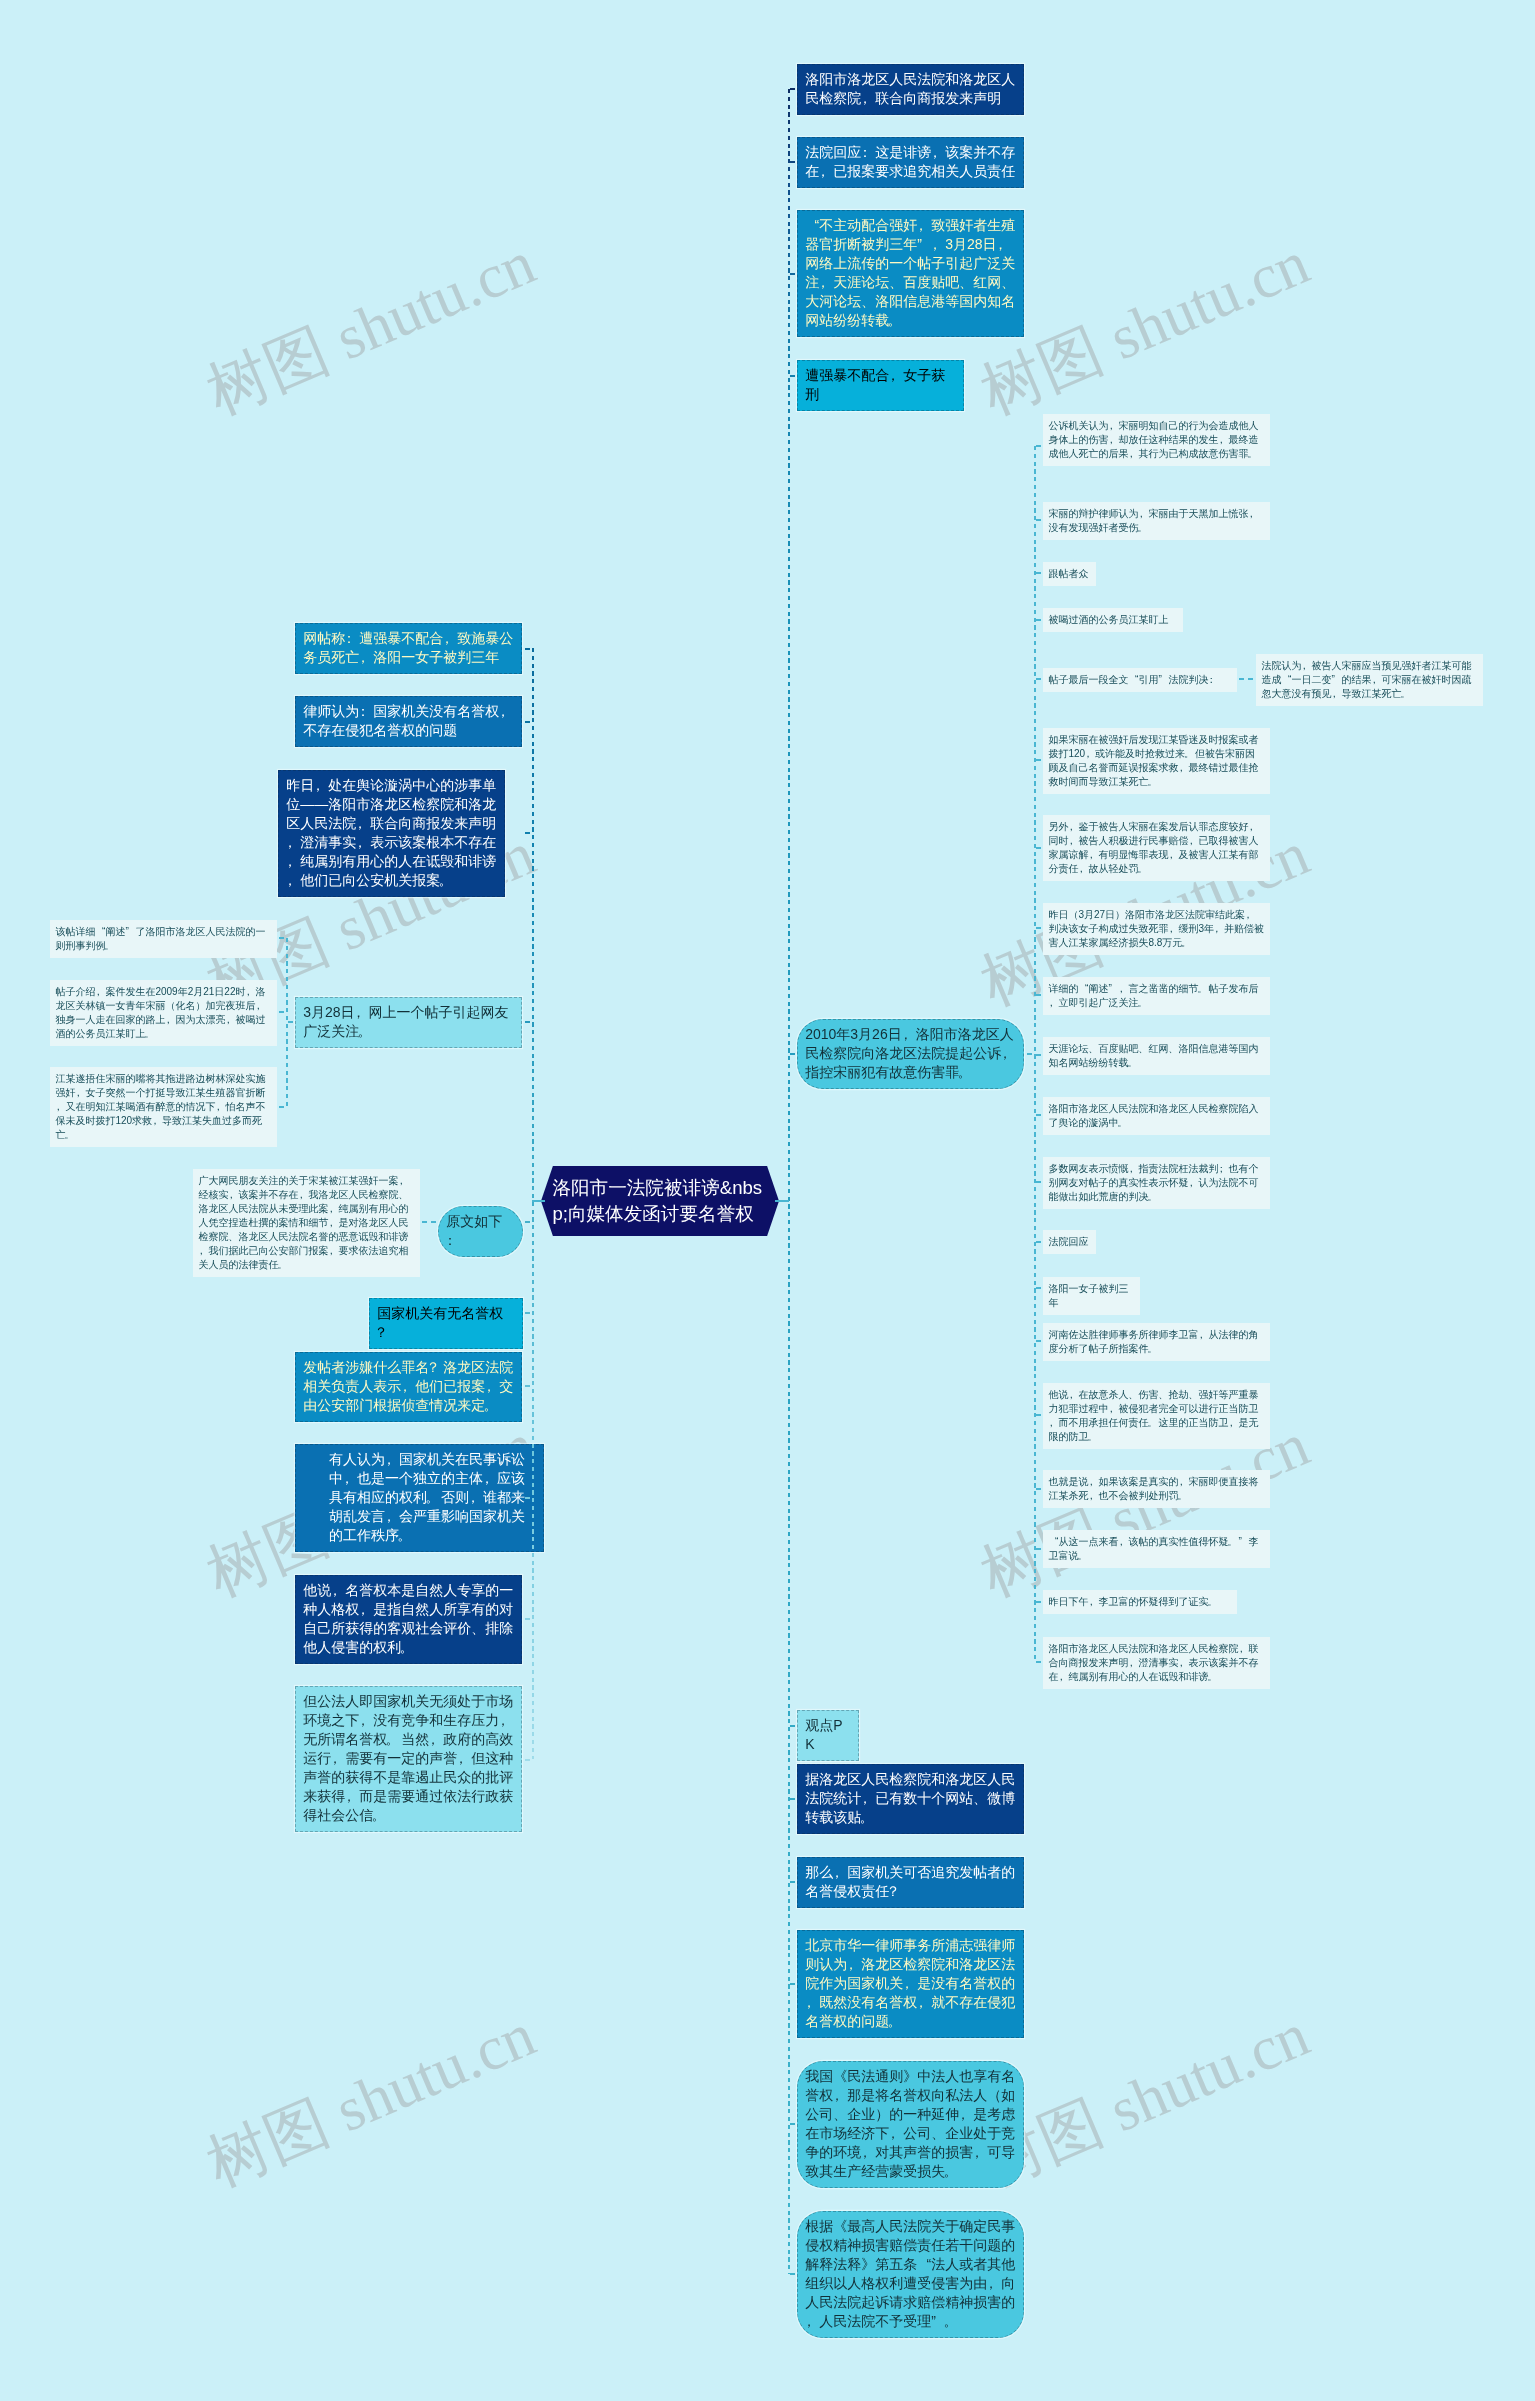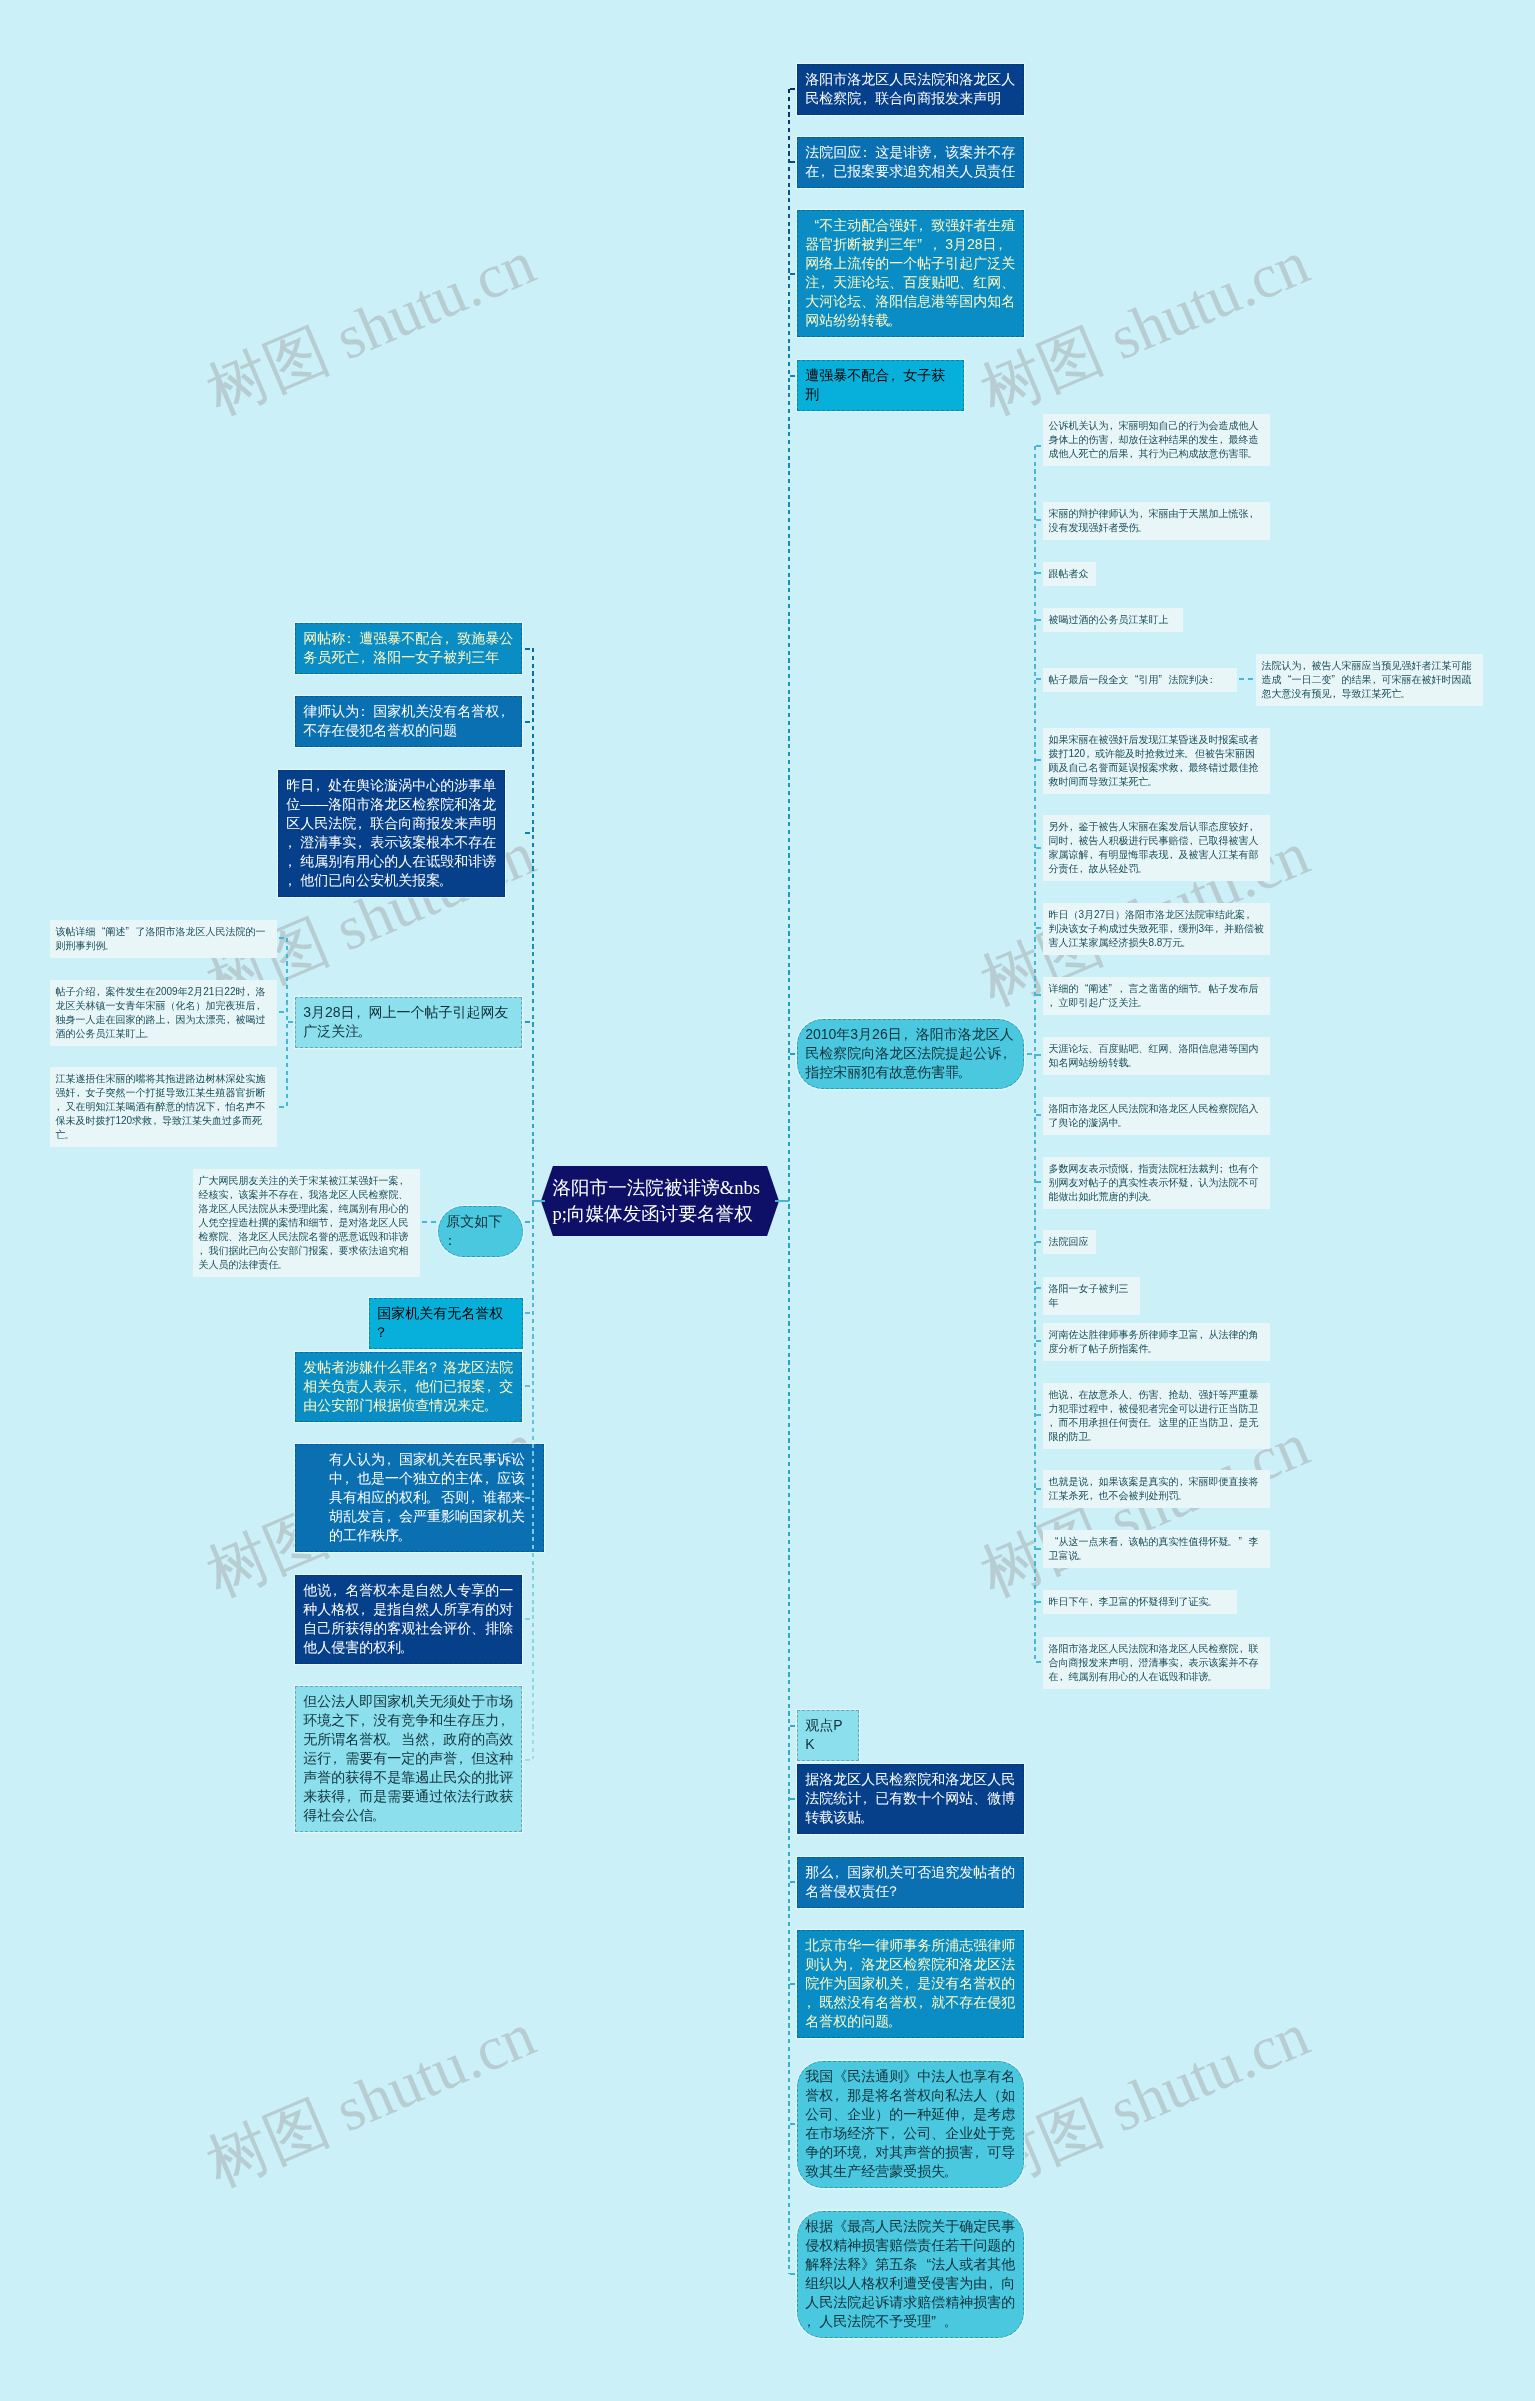--- a/index.html
+++ b/index.html
@@ -46,21 +46,21 @@
 
 <div id="stage">
     <div class="wm" style="left:227px;top:350px">树图 shutu.cn</div>
     <div class="wm" style="left:1001px;top:350px">树图 shutu.cn</div>
     <div class="wm" style="left:227px;top:941px">树图 shutu.cn</div>
     <div class="wm" style="left:1001px;top:941px">树图 shutu.cn</div>
     <div class="wm" style="left:227px;top:1532px">树图 shutu.cn</div>
     <div class="wm" style="left:1001px;top:1532px">树图 shutu.cn</div>
     <div class="wm" style="left:227px;top:2122px">树图 shutu.cn</div>
     <div class="wm" style="left:1001px;top:2122px">树图 shutu.cn</div>
-    <div class="rootnode" style="left: 541px; top: 1166px; width: 238px; height: 70px; font-family: Liberation Serif, serif;">洛阳市一法院被诽谤&amp;nbsp;向媒体发函讨要名誉权</div>
+    <div class="rootnode" style="left: 541px; top: 1166px; width: 238px; height: 70px;">洛阳市一法院被诽谤&amp;nbsp;向媒体发函讨要名誉权</div>
     <div class="node lvl1 c-navy" style="left: 797px; top: 64px; width: 227px;">洛阳市洛龙区人民法院和洛龙区人民检察院<span class="pw">，</span>联合向商报发来声明</div>
     <div class="node lvl1 c-blue" style="left: 797px; top: 137px; width: 227px;">法院回应<span class="pw">：</span>这是诽谤<span class="pw">，</span>该案并不存在<span class="pw">，</span>已报案要求追究相关人员责任</div>
     <div class="node lvl1 c-blue2" style="left: 797px; top: 210px; width: 227px;"><span class="fwq o">“</span>不主动配合强奸<span class="pw">，</span>致强奸者生殖器官折断被判三年<span class="fwq c">”</span><span class="pw">，</span>3月28日<span class="pw">，</span>网络上流传的一个帖子引起广泛关注<span class="pw">，</span>天涯论坛<span class="pw t">、</span>百度贴吧<span class="pw t">、</span>红网<span class="pw t">、</span>大河论坛<span class="pw t">、</span>洛阳信息港等国内知名网站纷纷转载<span class="pw d">。</span></div>
     <div class="node lvl1 c-cyan" style="left: 797px; top: 360px; width: 167px;">遭强暴不配合<span class="pw">，</span>女子获刑</div>
     <div class="node lvl1 c-cyan2" style="left: 797px; top: 1019px; width: 227px;">2010年3月26日<span class="pw">，</span>洛阳市洛龙区人民检察院向洛龙区法院提起公诉<span class="pw">，</span>指控宋丽犯有故意伤害罪<span class="pw d">。</span></div>
     <div class="node lvl2 c-pale" style="left: 1043px; top: 414px; width: 227px;">公诉机关认为<span class="pw">，</span>宋丽明知自己的行为会造成他人身体上的伤害<span class="pw">，</span>却放任这种结果的发生<span class="pw">，</span>最终造成他人死亡的后果<span class="pw">，</span>其行为已构成故意伤害罪<span class="pw d">。</span></div>
     <div class="node lvl2 c-pale" style="left: 1043px; top: 502px; width: 227px;">宋丽的辩护律师认为<span class="pw">，</span>宋丽由于天黑加上慌张<span class="pw">，</span>没有发现强奸者受伤<span class="pw d">。</span></div>
     <div class="node lvl2 c-pale" style="left: 1043px; top: 562px; width: 53px;">跟帖者众</div>
     <div class="node lvl2 c-pale" style="left: 1043px; top: 608px; width: 140px;">被喝过酒的公务员江某盯上</div>
     <div class="node lvl2 c-pale" style="left: 1043px; top: 668px; width: 194px;">帖子最后一段全文<span class="fwq o">“</span>引用<span class="fwq c">”</span>法院判决<span class="pw">：</span></div>

